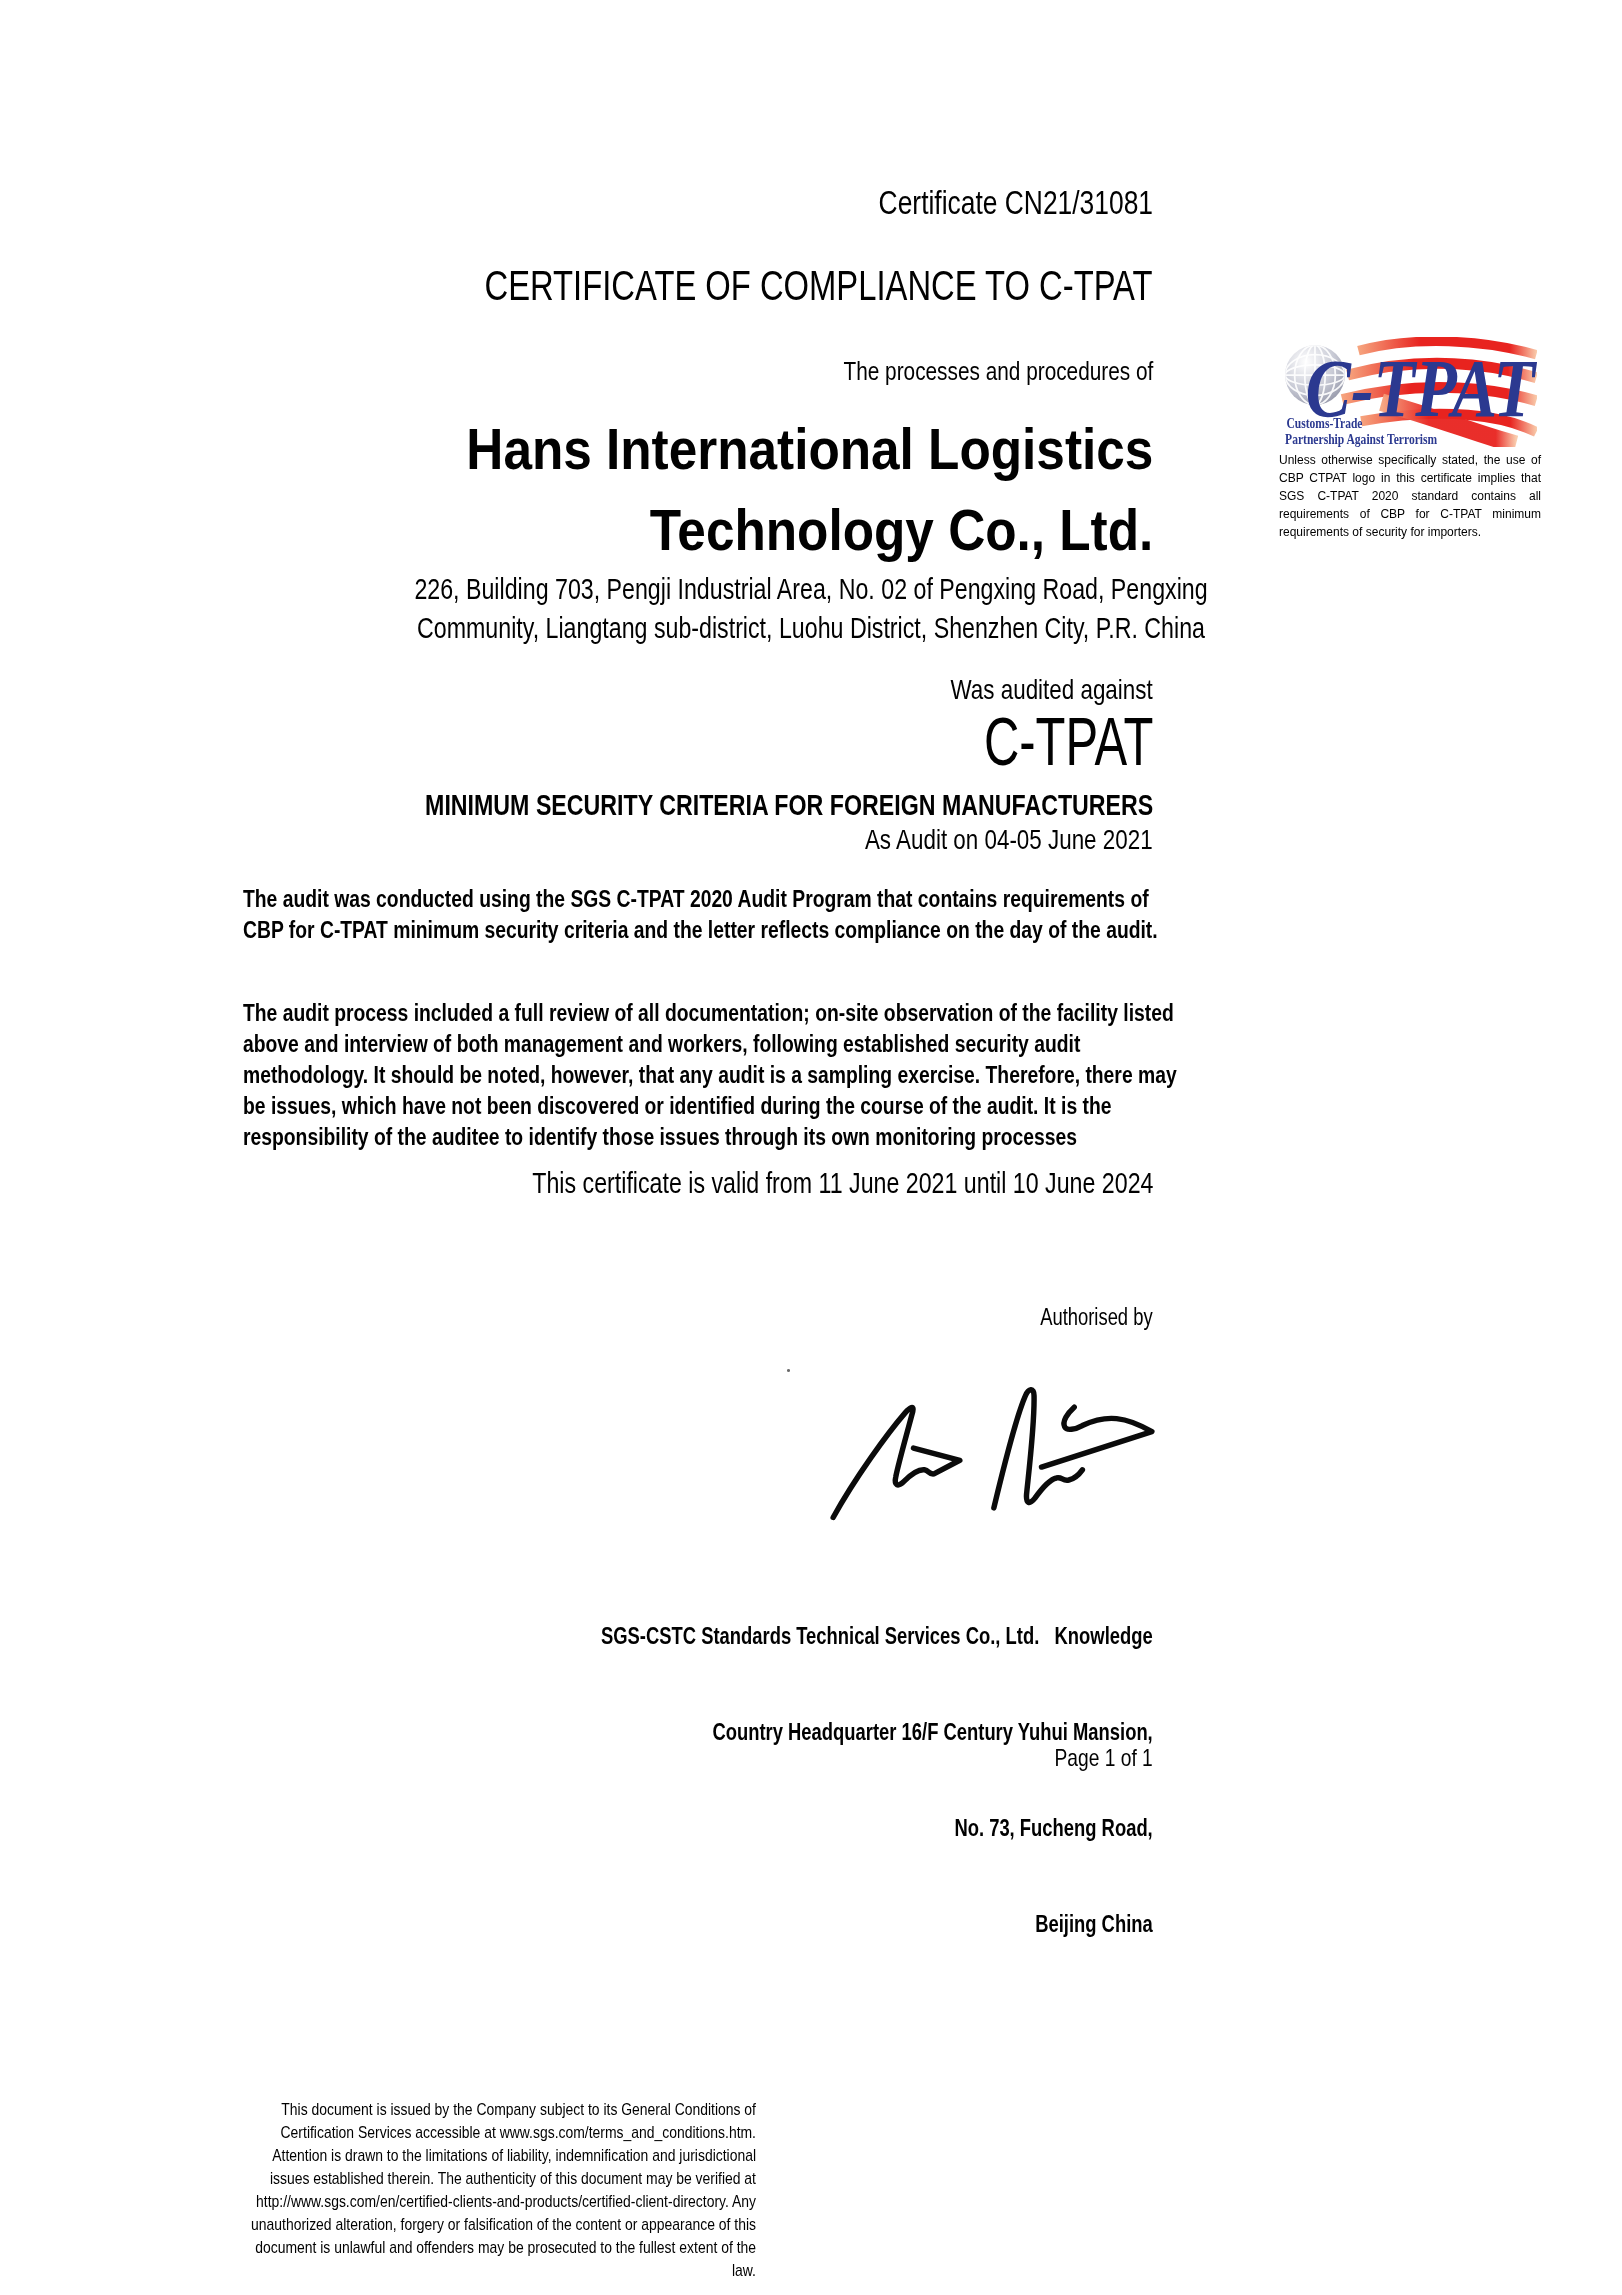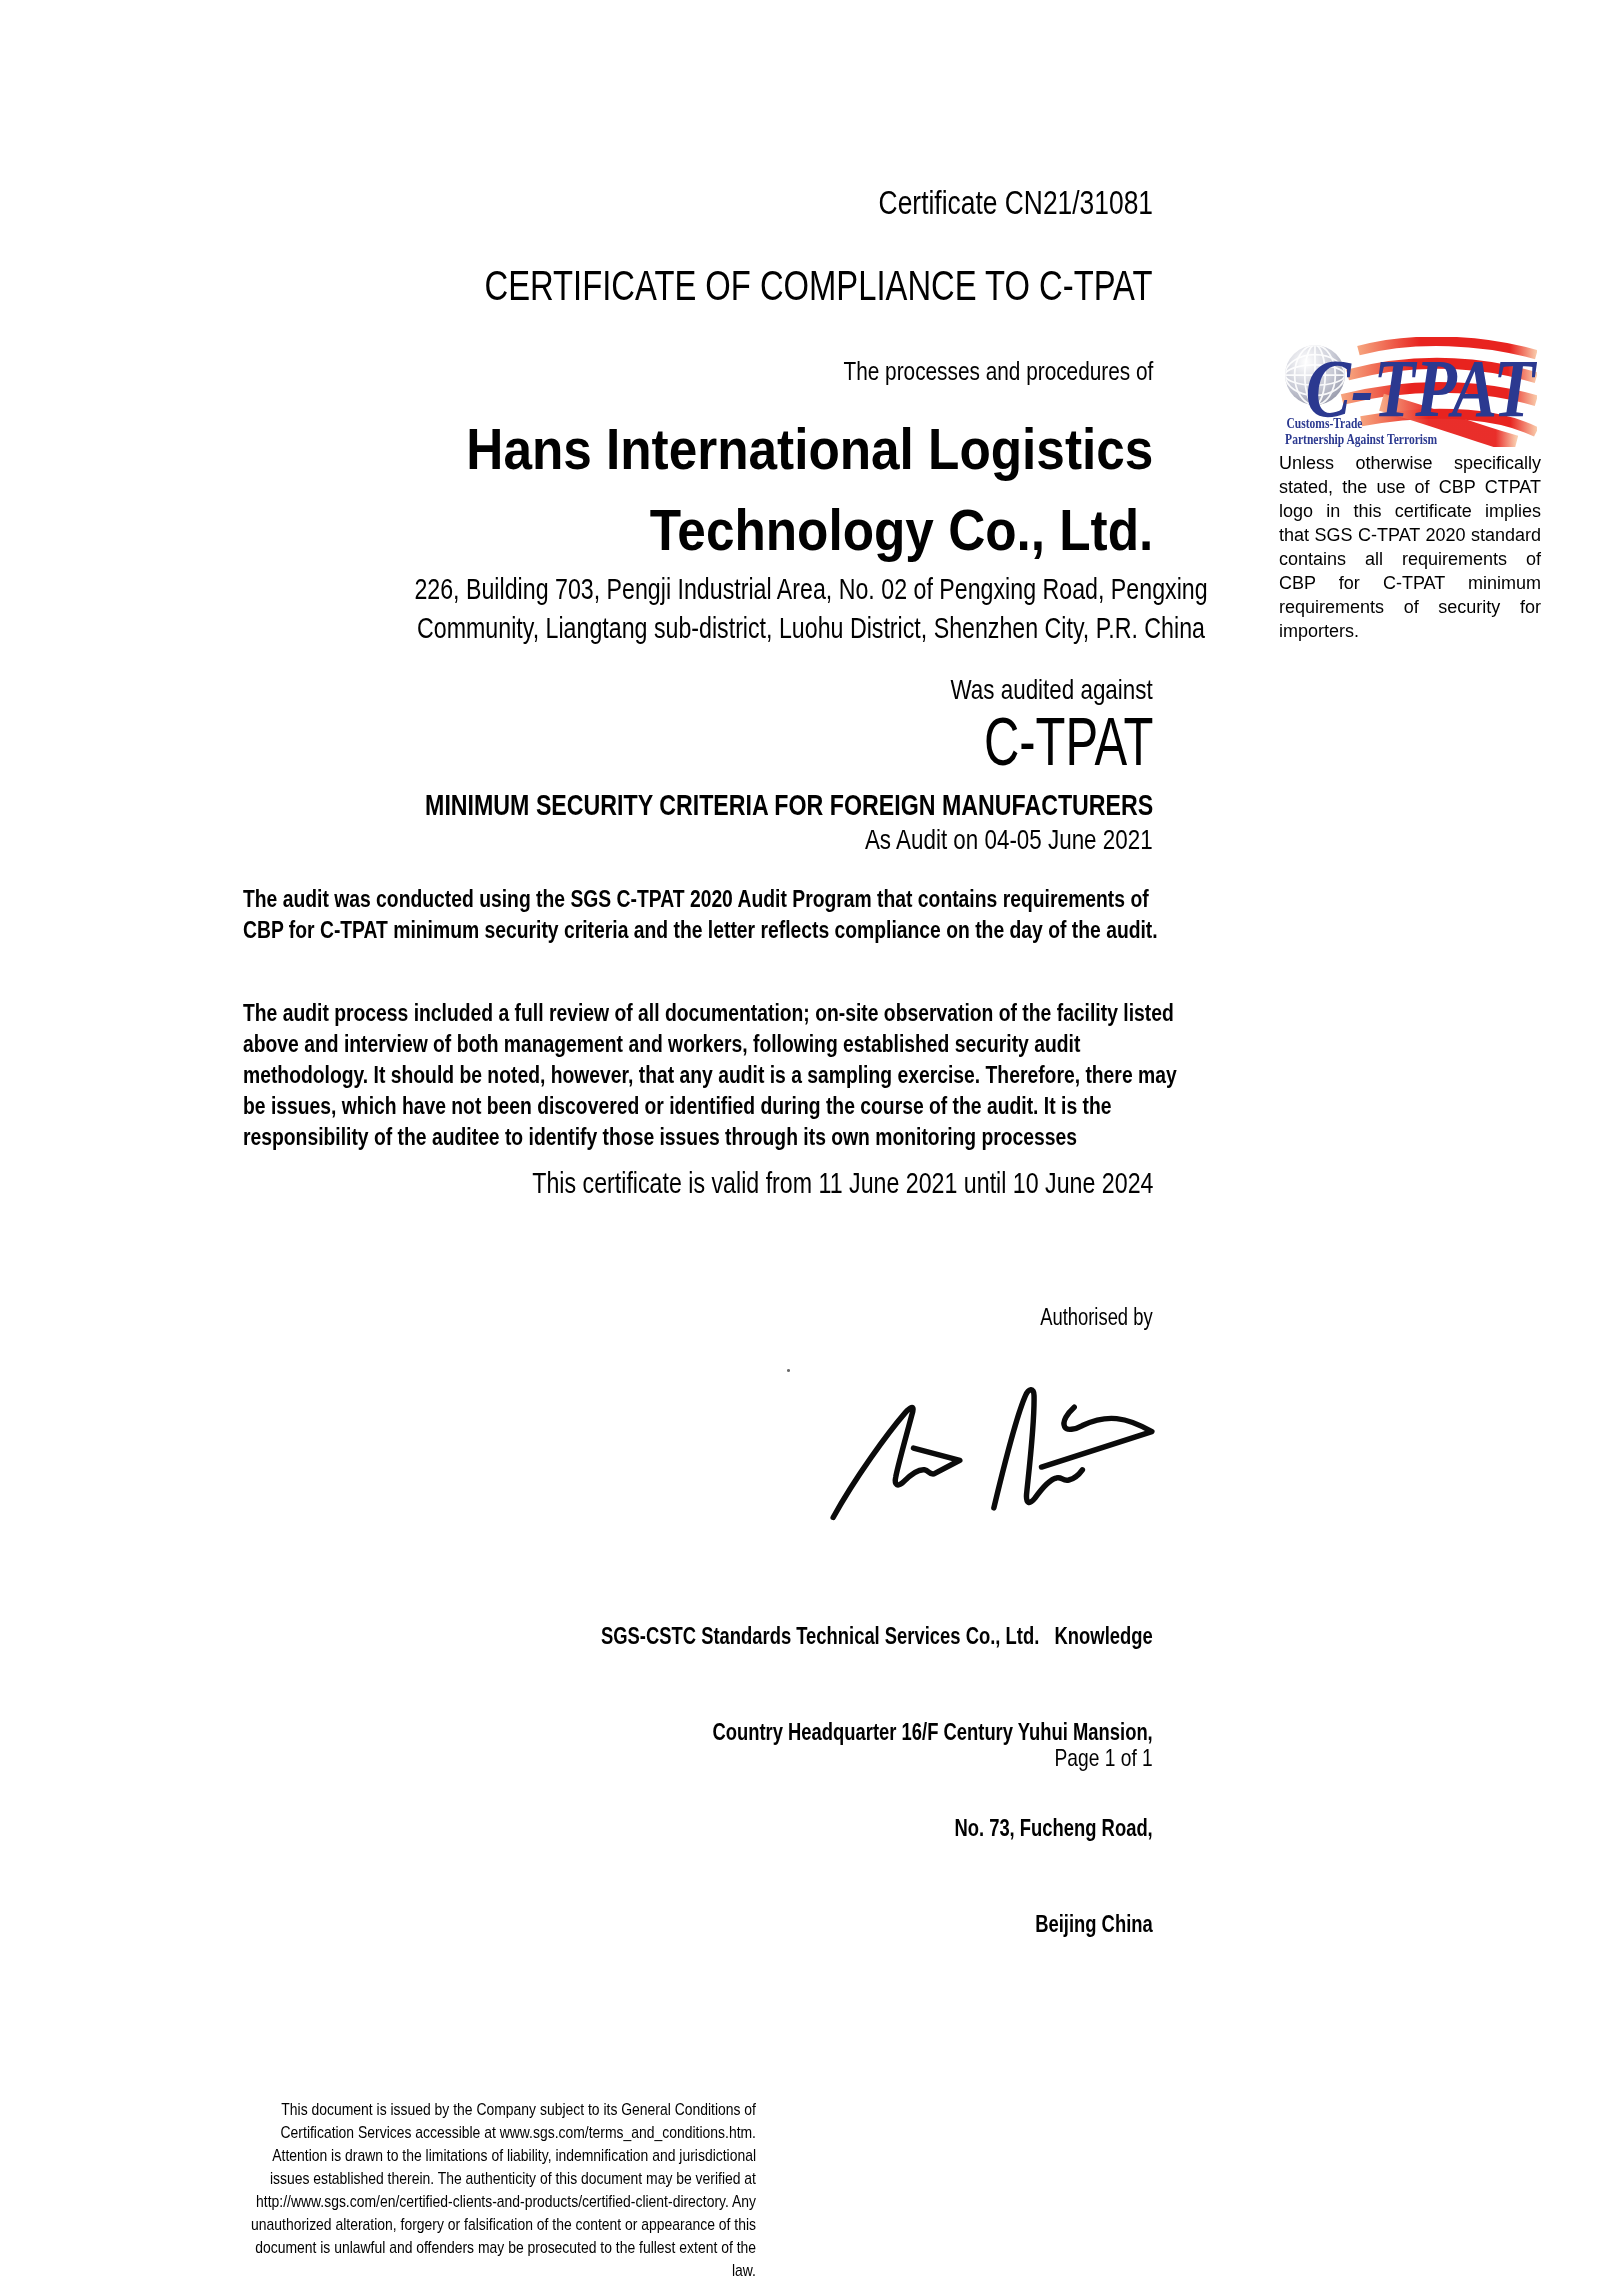--- a/index.html
+++ b/index.html
@@ -74,21 +74,21 @@
   }
   .page-number { right: 440px; top: 1744px; font-size: 24px; white-space: nowrap; }
   .footer-legal {
     right: 837px; top: 2098px; width: 614px;
     font-size: 16.4px; line-height: 23px; text-align: right;
     transform: scaleX(0.85); transform-origin: 100% 0;
   }
   .logo-box { left: 1279px; top: 337px; width: 258px; height: 110px; }
   .logo-note {
     left: 1279px; top: 451px; width: 262px;
-    font-size: 18px; line-height: 24px; text-align: justify;
+    font-size: 12px; line-height: 18px; text-align: justify;
   }
 </style>
 </head>
 <body>
 
 <div class="page">
 
   <div class="abs cert-number cnd-r">Certificate CN21/31081</div>
 
   <div class="abs doc-title">CERTIFICATE OF COMPLIANCE TO C-TPAT</div>

